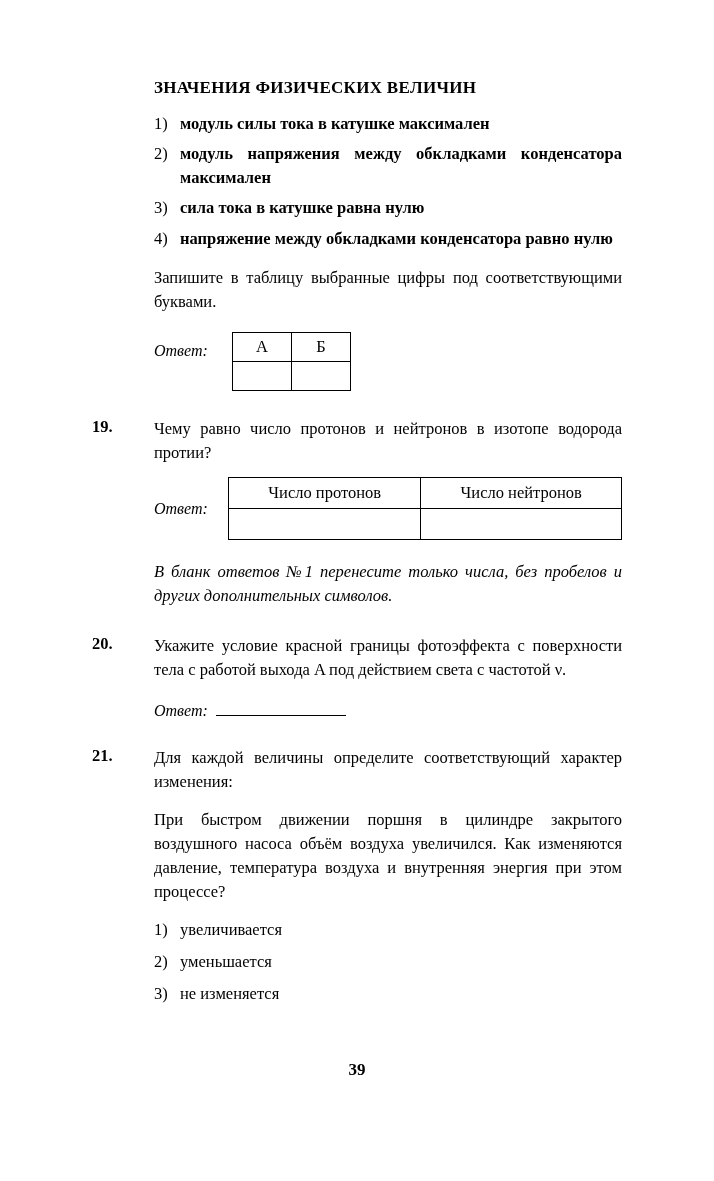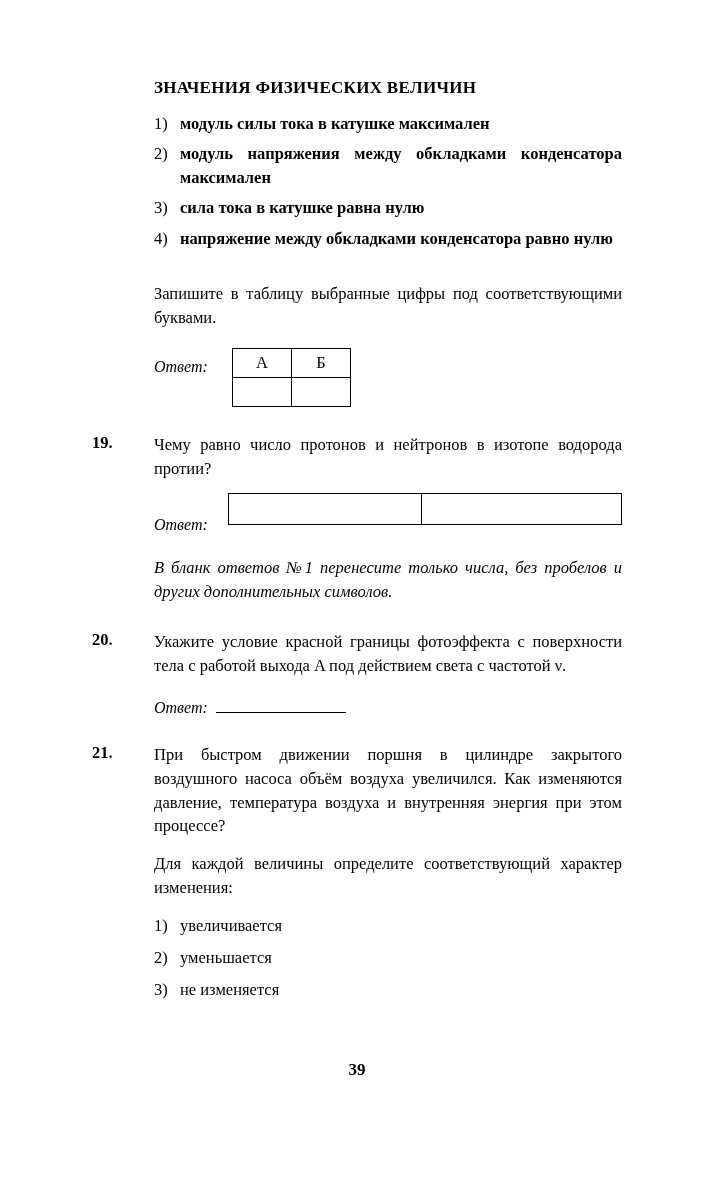--- a/index.html
+++ b/index.html
@@ -53,21 +53,21 @@
   .opt .txt {
     flex: 1 1 auto;
     text-align: justify;
     text-align-last: left;
     font-weight: bold;
   }
   .opt .txt.just-full {
     text-align: justify;
   }
   .para {
-    margin: 32px 0 0 62px;
+    margin: 16px 0 0 62px;
     font-size: 16.5px;
     line-height: 1.45;
     text-align: justify;
   }
   .para.first-just { text-align: justify; }
 
   .answer-row {
     display: flex;
     align-items: flex-start;
     margin: 18px 0 0 62px;
@@ -231,20 +231,24 @@
     </div>
 
     <div class="q-block">
       <div class="q-num">19.</div>
       <div class="q-body">
         <p>Чему равно число протонов и нейтронов в изотопе водорода протии?</p>
         <div class="answer-row2">
           <div class="answer-label">Ответ:</div>
           <table class="pn">
             <tbody>
+                <tr>
+              <td class="head c1">Число протонов</td>
+              <td class="head c2">Число нейтронов</td>
+            </tr>
             <tr>
               <td class="blank c1"></td>
               <td class="blank c2"></td>
             </tr>
           </tbody>
             </table>
         </div>
       </div>
     </div>
 
@@ -258,22 +262,22 @@
     </div>
 
     <div class="answer-line">
       <span class="answer-label">Ответ:</span>
       <span class="blank-rule"></span>
     </div>
 
     <div class="q-block">
       <div class="q-num">21.</div>
       <div class="q-body">
+        <p>Для каждой величины определите соответствующий характер изменения:</p>
         <p>При быстром движении поршня в цилиндре закрытого воздушного насоса объём воздуха увеличился. Как изменяются давление, температура воздуха и внутренняя энергия при этом процессе?</p>
-        <p>Для каждой величины определите соответствующий характер изменения:</p>
         <div class="sub-list">
           <div class="sub-opt">
             <span class="num">1)</span>
             <span>увеличивается</span>
           </div>
           <div class="sub-opt">
             <span class="num">2)</span>
             <span>уменьшается</span>
           </div>
           <div class="sub-opt">

